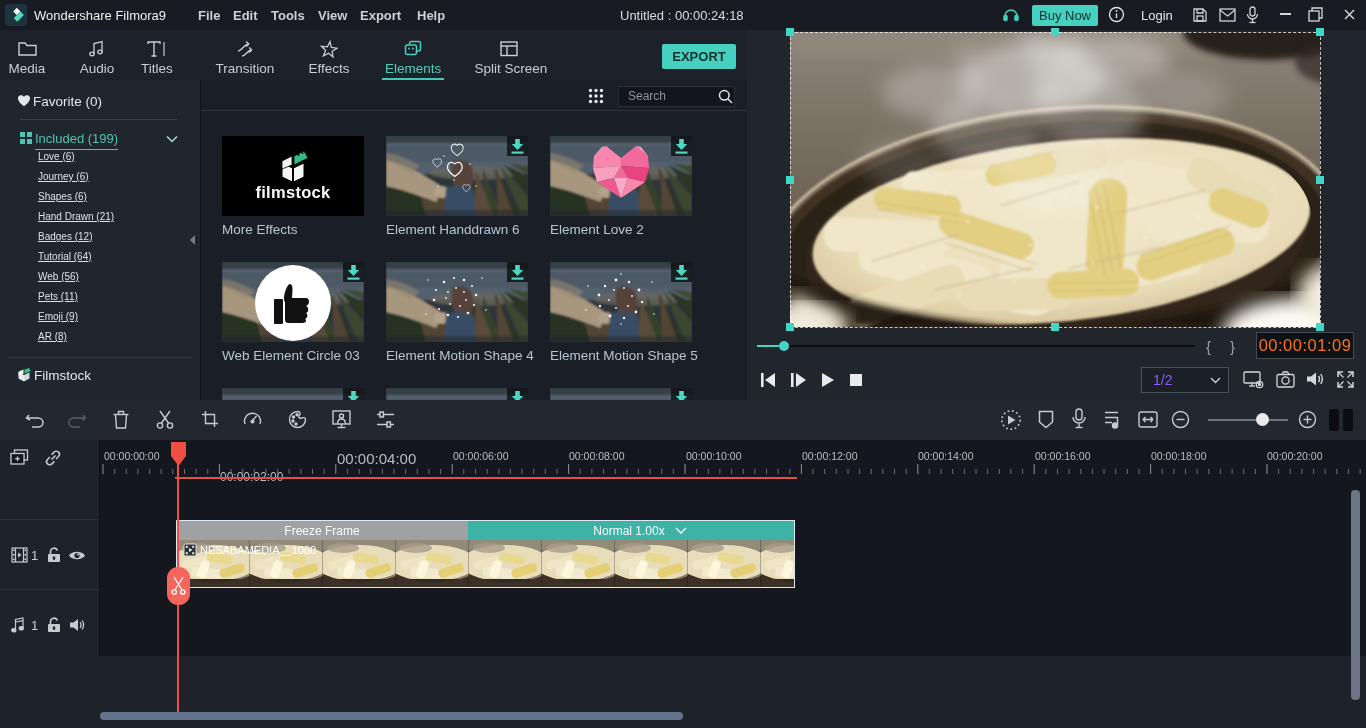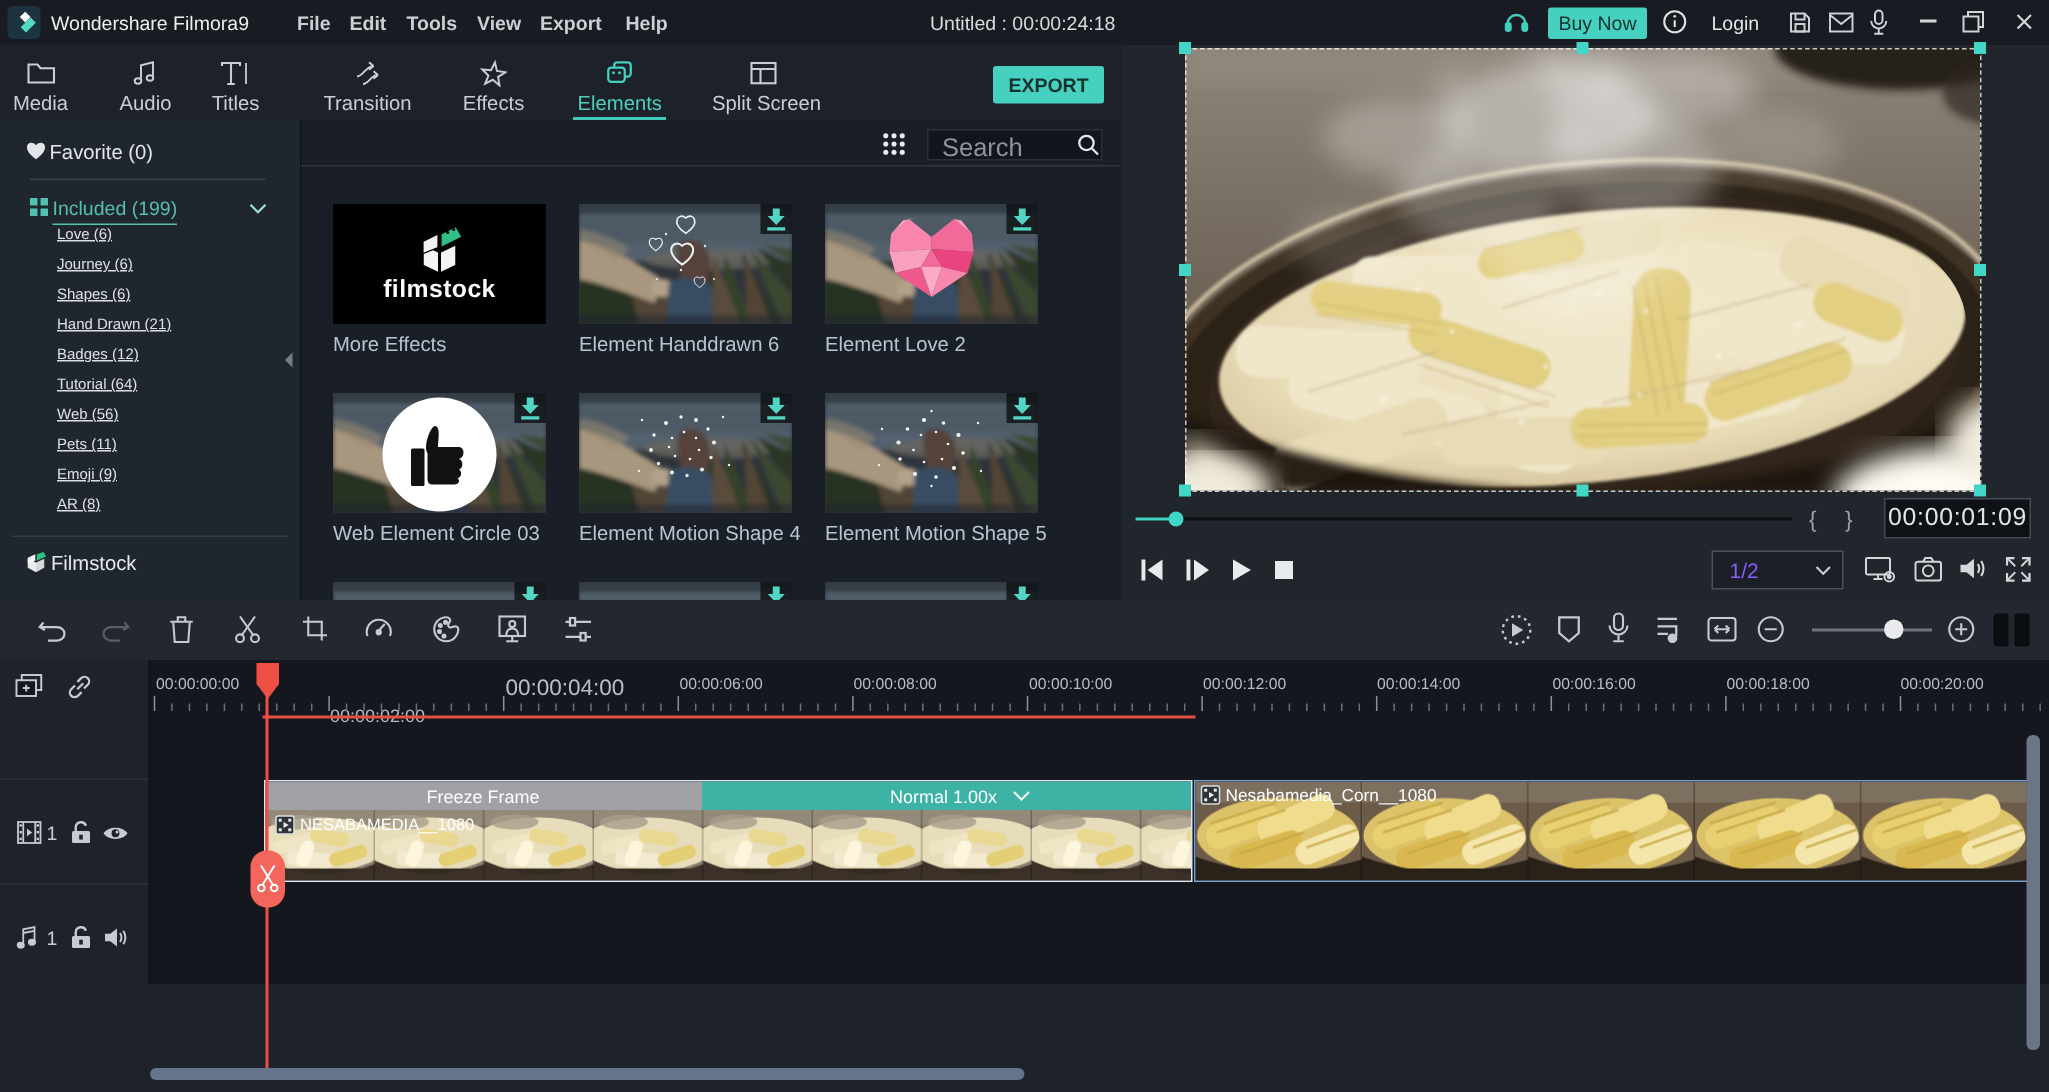--- a/index.html
+++ b/index.html
@@ -24,21 +24,21 @@
 #sidebar { left:0; top:80px; width:200px; height:320px; background:#20262e; }
 .sideitem { left:38px; font-size:10px; color:#dde1e5;text-decoration:underline; }
 
 #gridpanel { left:200px; top:80px; width:547px; height:320px; background:#1a1f27; border-left:1px solid #101318; }
 #searchbox { left:418px; top:6px; width:117px; height:21px; background:#12161c; border:1px solid #2a3038; }
 .card { width:142px; height:80px; overflow:hidden; }
 .cardlabel { font-size:13.5px; color:#b6c5d1; }
 
 #preview { left:747px; top:30px; width:619px; height:370px; background:#21262d; }
 #canvaswrap { left:790px; top:32px; width:530px; height:295px; }
-#timecode { left:1256px; top:332px; width:98px; height:27px; background:#0e1115; border:1px solid #454c55; color:#e5e5e5; font-size:16.5px; text-align:center; line-height:25px; letter-spacing:0.5px;}
+#timecode { left:1256px; top:332px; width:98px; height:27px; background:#0e1115; border:1px solid #454c55; color:#f97316; font-size:16.5px; text-align:center; line-height:25px; letter-spacing:0.5px;}
 
 #tltoolbar { left:0; top:400px; width:1366px; height:40px; background:#23272f; }
 
 #timeline { left:0; top:440px; width:1366px; height:288px; background:#14171d; }
 #trackhead { left:0; top:440px; width:100px; height:220px; background:#1e232b; }
 </style>
 </head>
 <body>
 <div id="app">
 
@@ -237,21 +237,21 @@
       <circle cx="8" cy="2.5" r="1.7"></circle>
       <circle cx="13.5" cy="2.5" r="1.7"></circle>
     <circle cx="2.5" cy="8" r="1.7"></circle>
       <circle cx="8" cy="8" r="1.7"></circle>
       <circle cx="13.5" cy="8" r="1.7"></circle>
     <circle cx="2.5" cy="13.5" r="1.7"></circle>
       <circle cx="8" cy="13.5" r="1.7"></circle>
       <circle cx="13.5" cy="13.5" r="1.7"></circle>
   </svg>
   <div class="abs" id="searchbox" style="left:618px;top:86px"></div>
-  <div class="abs" style="left:628px;top:89px;font-size:17px;color:#8d949c">Search</div>
+  <div class="abs" style="left:628px;top:89px;font-size:12px;color:#8d949c">Search</div>
   <svg class="abs" style="left:718px;top:89px" width="15" height="15" viewBox="0 0 15 15" fill="none" stroke="#e4e7ea" stroke-width="1.5">
       <circle cx="6.3" cy="6.3" r="4.8"></circle>
       <line x1="10" y1="10" x2="14" y2="14"></line>
     </svg>
   <div class="abs" style="left:201px;top:110px;width:546px;height:1px;background:#31363e"></div>
 
   <div class="abs card" style="left:222px;top:136px;background:#000">
     <svg width="142" height="80" viewBox="0 0 142 80">
       <g transform="translate(281,153) scale(1) translate(-281,-153)"></g>
       <g>
@@ -787,27 +787,20 @@
   <svg class="abs" style="left:177px;top:521px" width="617" height="66" viewBox="0 0 617 66">
     <rect y="19" width="617" height="47" fill="url(#cornB)"></rect>
     <rect width="291" height="19" fill="#9fa1a4"></rect>
     <rect x="291" width="326" height="19" fill="#3cb3a4"></rect>
     <text x="145" y="14" text-anchor="middle" font-family="Liberation Sans" font-size="12" fill="#fdfdfd">Freeze Frame</text>
     <text x="452" y="14" text-anchor="middle" font-family="Liberation Sans" font-size="12" fill="#fdfdfd">Normal 1.00x</text>
     <path d="M499 7 l5 5 l5 -5" stroke="#fff" stroke-width="1.3" fill="none"></path>
     <use href="#filmico" x="7" y="23"></use>
     <text x="23" y="32.5" font-family="Liberation Sans" font-size="11" fill="#fff">NESABAMEDIA__1080</text>
   </svg>
-  <div class="abs" id="clipC" style="left:796px;top:520px;width:560px;height:68px;border:1px solid #7aa3cf;overflow:hidden">
-    <svg width="558" height="66" viewBox="0 0 558 66">
-      <rect width="558" height="66" fill="url(#cornC)"></rect>
-      <use href="#filmico" x="4" y="3"></use>
-      <text x="20" y="13" font-family="Liberation Sans" font-size="11.5" fill="#fff">Nesabamedia_Corn__1080</text>
-    </svg>
-  </div>
 
   <div class="abs" style="left:177px;top:443px;width:2px;height:269px;background:#ef4f43;z-index:5"></div>
   <svg class="abs" style="left:170px;top:441px;z-index:5" width="17" height="26" viewBox="0 0 17 26">
       <path d="M1 1 H16 V15 L8.5 25 L1 15 Z" fill="#ef4f43"></path>
     </svg>
   <div class="abs" style="left:167px;top:567px;width:23px;height:38px;background:#f4655c;border-radius:11px;z-index:6"></div>
   <svg class="abs" style="left:171px;top:576px;z-index:7" width="15" height="20" viewBox="0 0 15 20" fill="none" stroke="#fff" stroke-width="1.3">
     <line x1="3" y1="1" x2="11" y2="14"></line>
       <line x1="12" y1="1" x2="4" y2="14"></line>
     <circle cx="3.2" cy="16" r="2.2"></circle>

